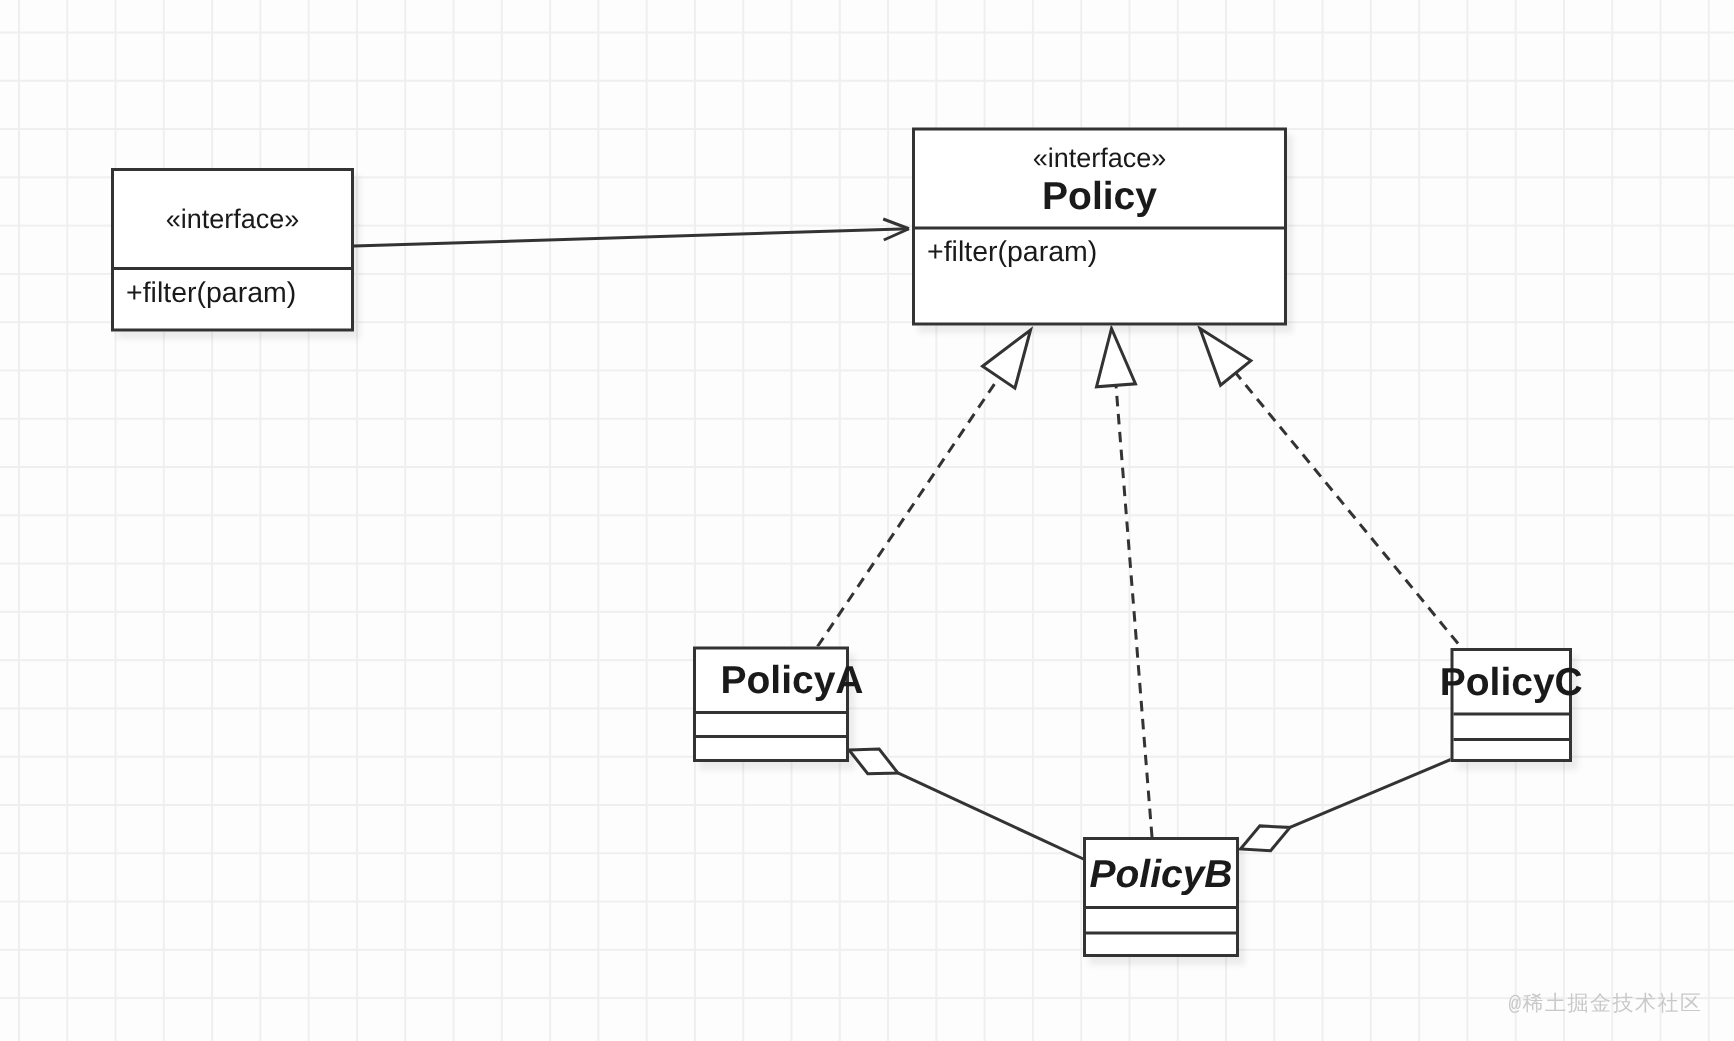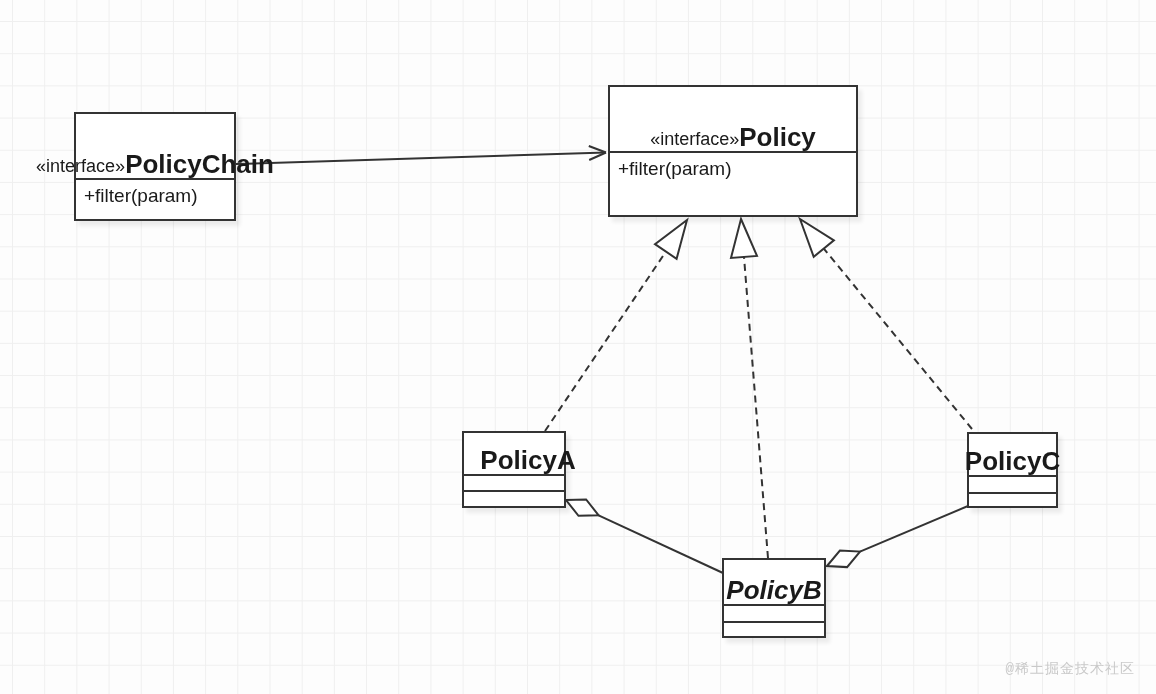--- a/index.html
+++ b/index.html
@@ -30,23 +30,23 @@
     box-sizing: border-box;
     background: #ffffff;
     border: 2px solid #333333;
     box-shadow: 4px 5px 4px rgba(0,0,0,0.07);
     display: flex;
     flex-direction: column;
     color: #1a1a1a;
   }
   .uml-header {
     display: flex;
-    flex-direction: row;
+    flex-direction: column;
     justify-content: center;
-    align-items: flex-end;
+    align-items: center;
     text-align: center;
     box-sizing: border-box;
   }
   .stereotype { font-size: 18px; line-height: 23px; }
   .cname { font-size: 26px; font-weight: bold; line-height: 27px; }
   .comp {
     border-top: 2px solid #333333;
     box-sizing: border-box;
   }
   .methods {
@@ -73,21 +73,21 @@
   #box-policya .c2 { height: 16px; }
   #box-policya .c3 { flex: 1; }
 
   
   #box-policyb { left: 722px; top: 558px; width: 104px; height: 80px; }
   #box-policyb .uml-header { height: 44px; font-style: italic; }
   #box-policyb .c2 { height: 17px; }
   #box-policyb .c3 { flex: 1; }
 
   
-  #box-policyc { left: 967px; top: 432px; width: 91px; height: 76px; }
+  #box-policyc { left: 967px; top: 432px; width: 81px; height: 76px; }
   #box-policyc .uml-header { height: 41px; }
   #box-policyc .c2 { height: 17px; }
   #box-policyc .c3 { flex: 1; }
 
   #watermark {
     position: absolute;
     right: 21px;
     bottom: 16px;
     font-size: 14px;
     letter-spacing: 1px;
@@ -117,21 +117,20 @@
     <line x1="598.6" y1="515.3" x2="723" y2="573" stroke="#333" stroke-width="2"></line>
     <polygon points="566,500 586.1,499.4 598.6,515.3 578.5,515.8" fill="#ffffff" stroke="#333" stroke-width="2"></polygon>
 
     <line x1="860" y1="551.6" x2="968" y2="506" stroke="#333" stroke-width="2"></line>
     <polygon points="827,566 839.9,550.6 860,551.6 847.1,567.1" fill="#ffffff" stroke="#333" stroke-width="2"></polygon>
   </svg>
 
   <div class="uml-box" id="box-policychain">
     <div class="uml-header">
       <div class="stereotype">«interface»</div>
-      <div class="cname">PolicyChain</div>
     </div>
     <div class="comp methods">
       <div class="method">+filter(param)</div>
     </div>
   </div>
 
   <div class="uml-box" id="box-policy">
     <div class="uml-header">
       <div class="stereotype">«interface»</div>
       <div class="cname">Policy</div>

